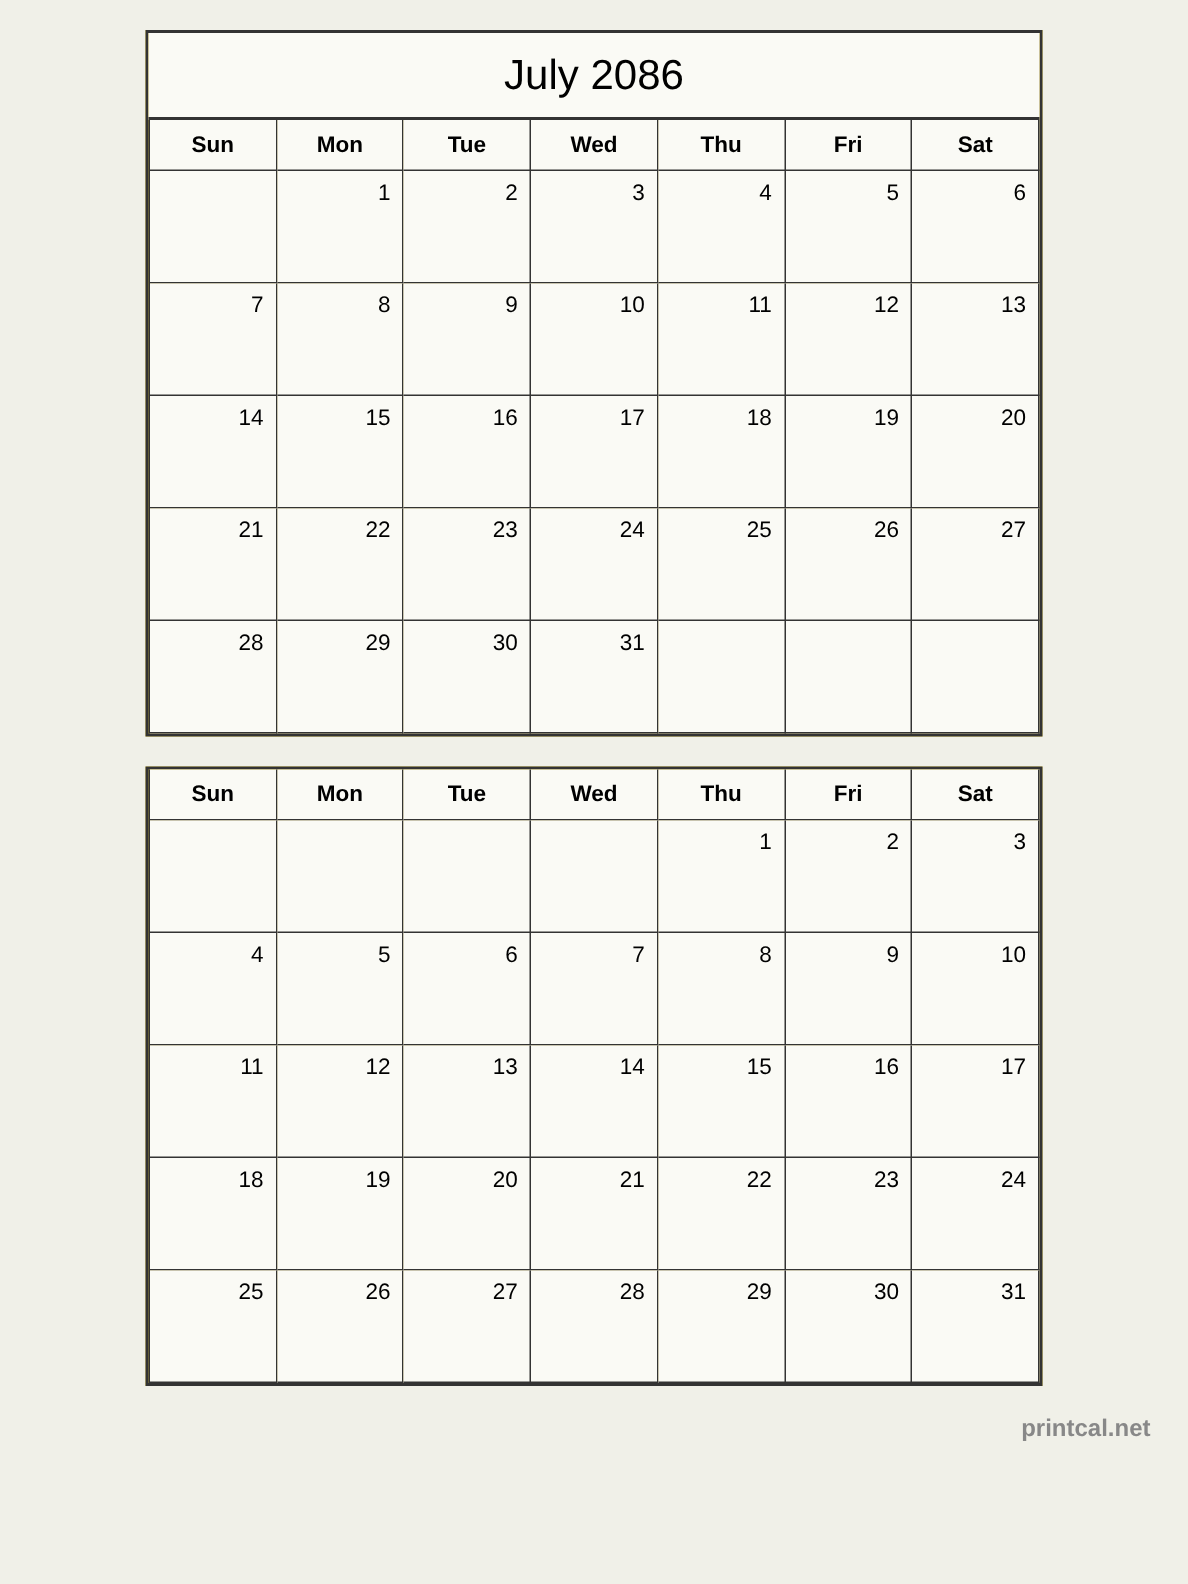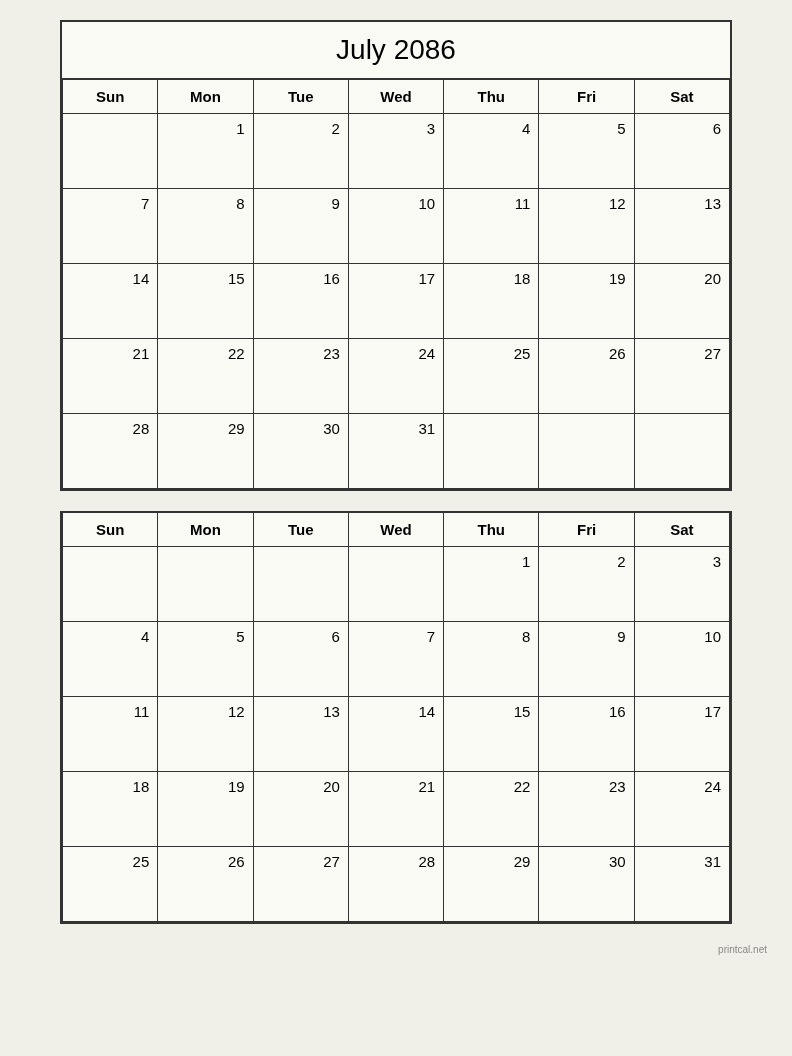--- a/index.html
+++ b/index.html
@@ -8,21 +8,21 @@
       font-family: Arial, sans-serif;
       width: 792px;
       min-height: 1056px;
       display: flex;
       flex-direction: column;
       align-items: center;
       padding: 20px;
       gap: 20px;
     }
     .calendar {
-      width: 672px;
+      width: 598px;
       border: 2px solid #333;
       background: #fde047;
     }
     .calendar-title {
       text-align: center;
       font-size: 28px;
       font-weight: normal;
       padding: 12px 0;
       border-bottom: 2px solid #333;
       background: #fafaf5;
@@ -49,24 +49,25 @@
       vertical-align: top;
       font-size: 15px;
       text-align: right;
       background: #fafaf5;
     }
     .day-cell.empty {
       background: #fafaf5;
     }
     .watermark {
       text-align: right;
-      font-size: 10px;
+      font-size: 16px;
       color: #888;
       width: 750px;
       padding-right: 4px;
+      font-weight: bold;
     }
   </style>
 </head>
 <body>
 
 <div class="calendar">
   <div class="calendar-title">July 2086</div>
   <div class="calendar-grid">
 
     <div class="day-header">Sun</div>

